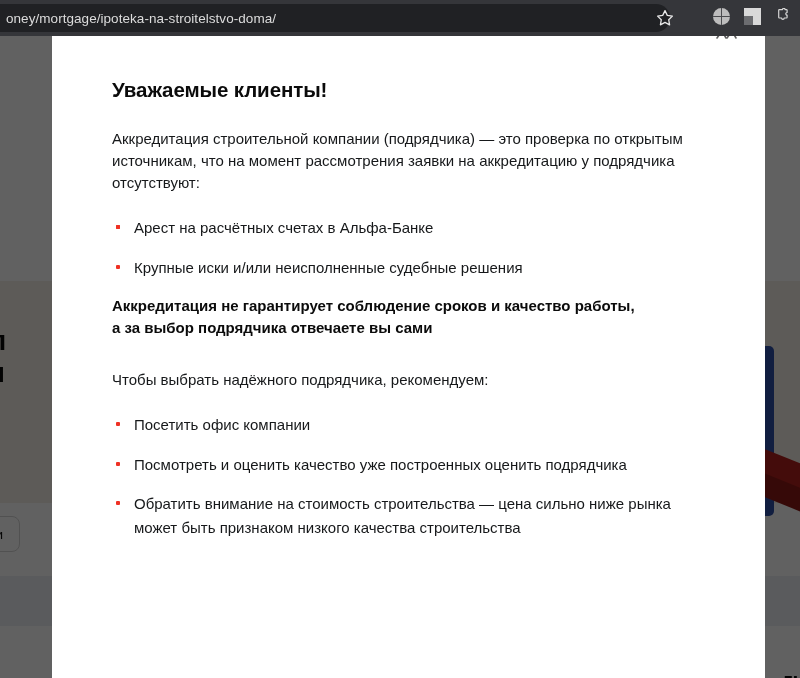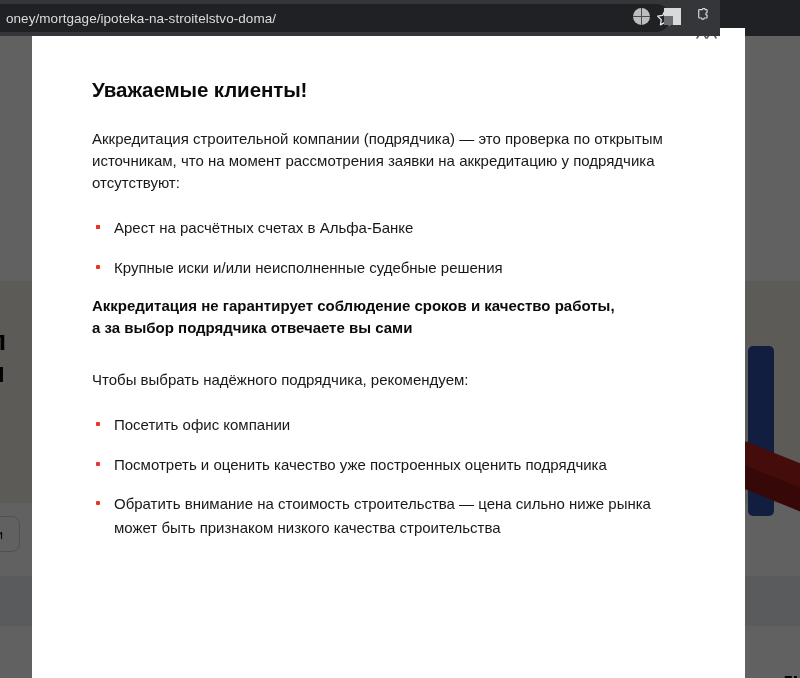--- a/index.html
+++ b/index.html
@@ -12,21 +12,21 @@
     height: 678px;
     overflow: hidden;
     font-family: "Liberation Sans", sans-serif;
     position: relative;
   }
 
   
   #browser-chrome {
     position: absolute;
     left: 0; top: 0;
-    width: 720px;
+    width: 800px;
     height: 36px;
     background: #35363a;
     display: flex;
     align-items: center;
     z-index: 40;
   }
   #omnibox {
     position: absolute;
     left: -120px;
     top: 4px;
@@ -219,21 +219,21 @@
     left: 0; top: 36px;
     width: 800px;
     height: 642px;
     background: rgba(0, 0, 0, 0.62);
     z-index: 20;
   }
 
   
   #modal-dialog {
     position: absolute;
-    left: 32px;
+    left: 52px;
     top: 28px;
     width: 713px;
     height: 650px;
     background: #ffffff;
     z-index: 30;
     overflow: hidden;
     box-sizing: border-box;
   }
   #modal-close-button {
     position: absolute;

